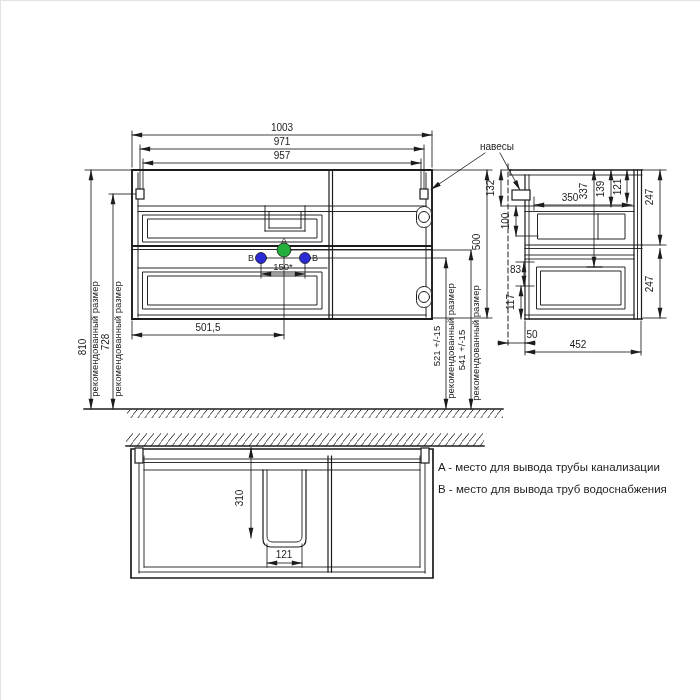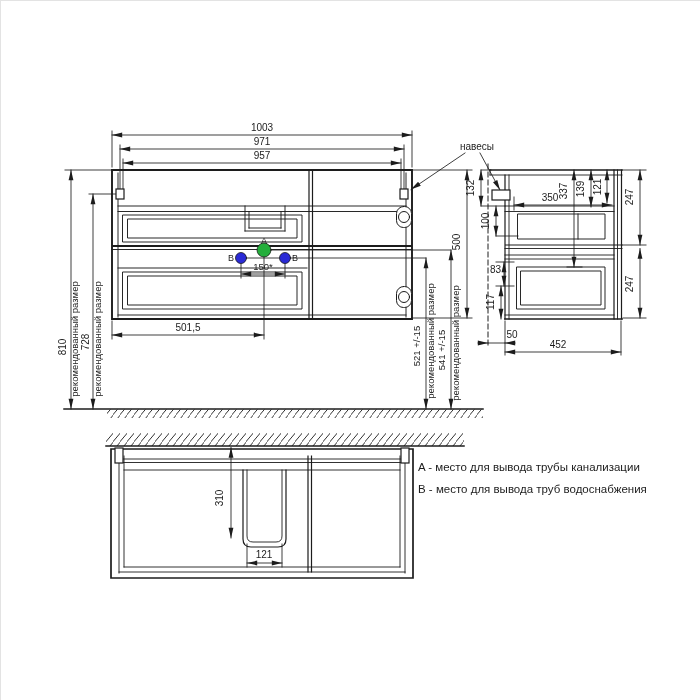--- a/index.html
+++ b/index.html
@@ -1,16 +1,16 @@
 <!DOCTYPE html>
 <html><head>
 <meta charset="utf-8">
 <style>
   html,body{margin:0;padding:0;background:#ffffff;}
-  .canvas{position:relative;width:700px;height:700px;background:#fff;border-top:1px solid #e3e3e3;border-left:1px solid #e3e3e3;box-sizing:border-box;}
+  .canvas{position:relative;width:700px;height:700px;background:#fff;border-top:1px solid #e3e3e3;border-left:1px solid #e3e3e3;box-sizing:border-box;padding-left:20px;}
   svg text{font-family:"Liberation Sans","DejaVu Sans",sans-serif;fill:#1c1c1c;}
   .t10{font-size:10px;}
   .t95{font-size:9.5px;}
   .t9{font-size:9px;}
   .t115{font-size:11.5px;}
 </style>
 </head>
 <body>
 
 <div class="canvas">

